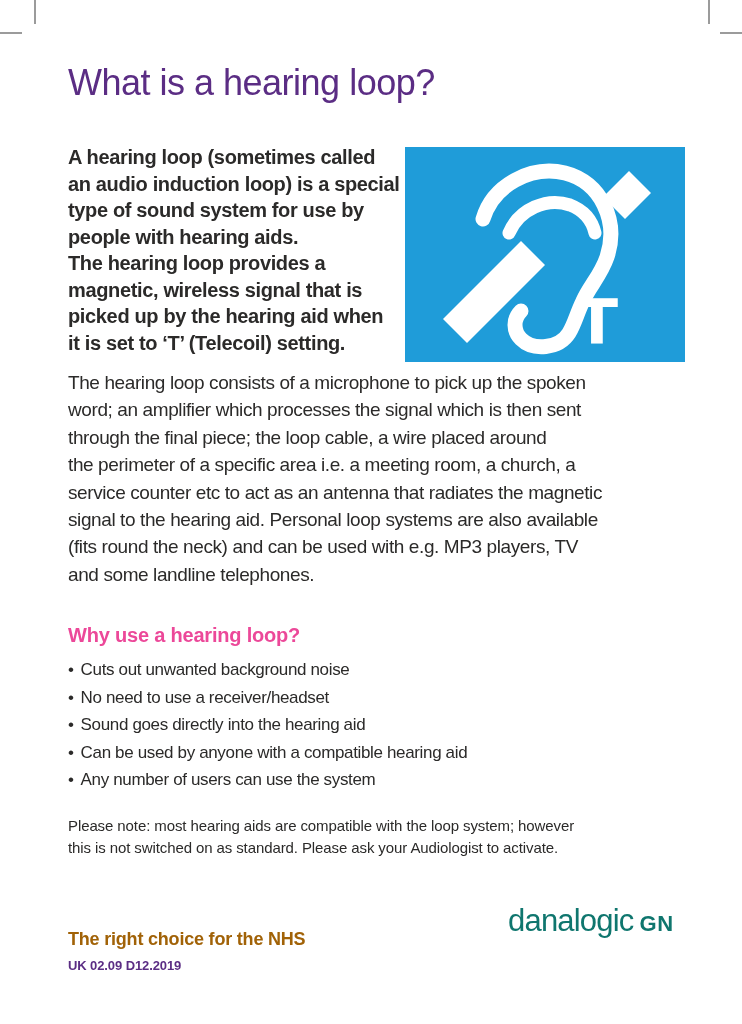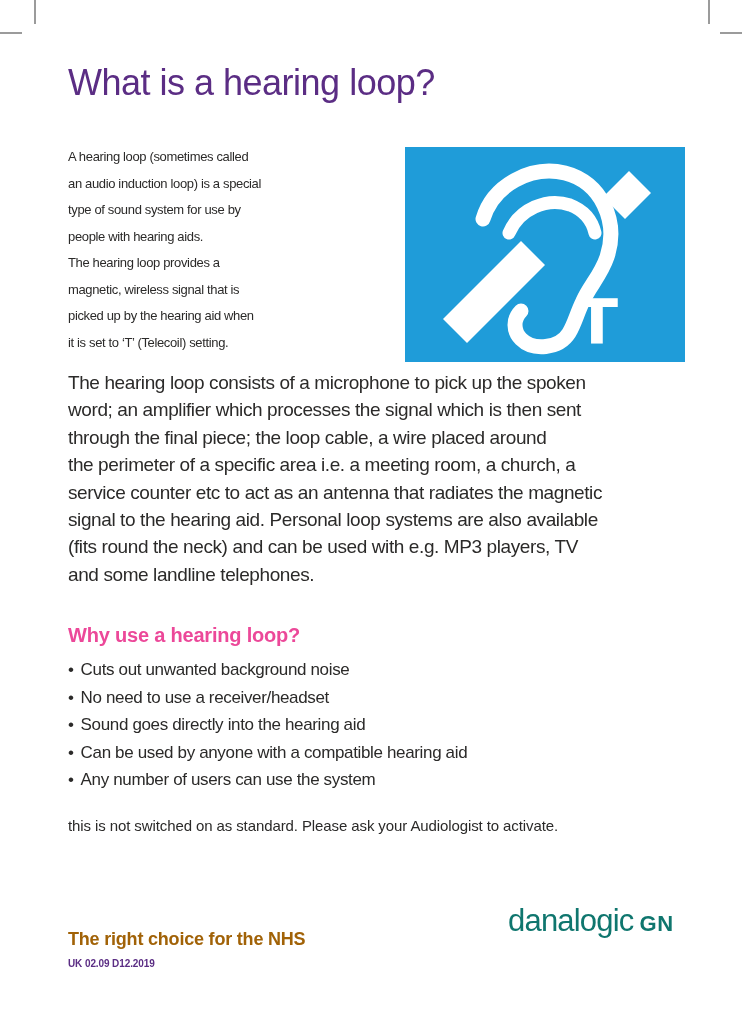--- a/index.html
+++ b/index.html
@@ -11,40 +11,40 @@
   .crop.h{height:2px;width:22px;}
   .tl-v{left:34px;top:0;} .tl-h{left:0;top:32px;}
   .tr-v{left:708px;top:0;} .tr-h{left:720px;top:32px;}
   .bl-v{left:34px;top:1000px;} .bl-h{left:0;top:988px;}
   .br-v{left:708px;top:1000px;} .br-h{left:720px;top:988px;}
 
   .title{position:absolute;left:68px;top:62px;margin:0;font-size:36px;font-weight:400;
          color:#5b2d84;letter-spacing:-0.5px;}
 
   .intro{position:absolute;left:68px;top:144px;width:350px;}
-  .intro .ln{font-size:13px;line-height:26.5px;letter-spacing:-0.35px;white-space:nowrap;}
+  .intro .ln{font-size:20px;line-height:26.5px;letter-spacing:-0.35px;white-space:nowrap;font-weight:bold;}
 
   .loopbox{position:absolute;left:405px;top:147px;width:280px;height:215px;}
   .loopbox svg{display:block;}
 
   .bodypar{position:absolute;left:68px;top:369px;width:640px;}
   .bodypar .ln{font-size:19px;line-height:27.4px;letter-spacing:-0.4px;white-space:nowrap;}
 
   .why-h{position:absolute;left:68px;top:624px;margin:0;font-size:20px;font-weight:bold;
          letter-spacing:-0.2px;color:#ec4899;}
   .bullets{position:absolute;left:68px;top:656px;margin:0;padding:0;list-style:none;}
   .bullets li{font-size:17px;line-height:27.5px;letter-spacing:-0.35px;white-space:nowrap;}
   .bullets .marker{margin-right:7px;}
 
   .note{position:absolute;left:68px;top:815px;}
   .note .ln{font-size:15px;line-height:21.5px;letter-spacing:-0.1px;font-weight:500;white-space:nowrap;}
 
   .tagline{position:absolute;left:68px;top:929px;font-size:18px;font-weight:bold;
            color:#a16207;letter-spacing:-0.2px;}
-  .doccode{position:absolute;left:68px;top:958px;font-size:10px;font-weight:bold;
+  .doccode{position:absolute;left:68px;top:958px;font-size:13px;font-weight:bold;
            color:#5b2d84;letter-spacing:-0.1px;}
 
   .logo{position:absolute;left:508px;top:903px;color:#0f766e;display:flex;align-items:baseline;}
   .logo .name{font-size:31px;letter-spacing:-0.8px;}
   .logo .suffix{font-size:22px;font-weight:bold;margin-left:6px;letter-spacing:0.5px;}
 
   .brandbar{position:absolute;left:78px;top:1014px;width:584px;height:10px;background:#5b2d84;}
 </style>
 </head>
 <body>
@@ -105,20 +105,21 @@
   <h2 class="why-h">Why use a hearing loop?</h2>
   <ul class="bullets">
     <li><span class="marker">•</span><span>Cuts out unwanted background noise</span></li>
     <li><span class="marker">•</span><span>No need to use a receiver/headset</span></li>
     <li><span class="marker">•</span><span>Sound goes directly into the hearing aid</span></li>
     <li><span class="marker">•</span><span>Can be used by anyone with a compatible hearing aid</span></li>
     <li><span class="marker">•</span><span>Any number of users can use the system</span></li>
   </ul>
 
   <div class="note">
+    <div class="ln">Please note: most hearing aids are compatible with the loop system; however</div>
     <div class="ln">this is not switched on as standard. Please ask your Audiologist to activate.</div>
   </div>
 
   <div class="tagline">The right choice for the NHS</div>
   <div class="doccode">UK 02.09 D12.2019</div>
 
   <div class="logo">
     <span class="name">danalogic</span>
     <span class="suffix">GN</span>
   </div>

